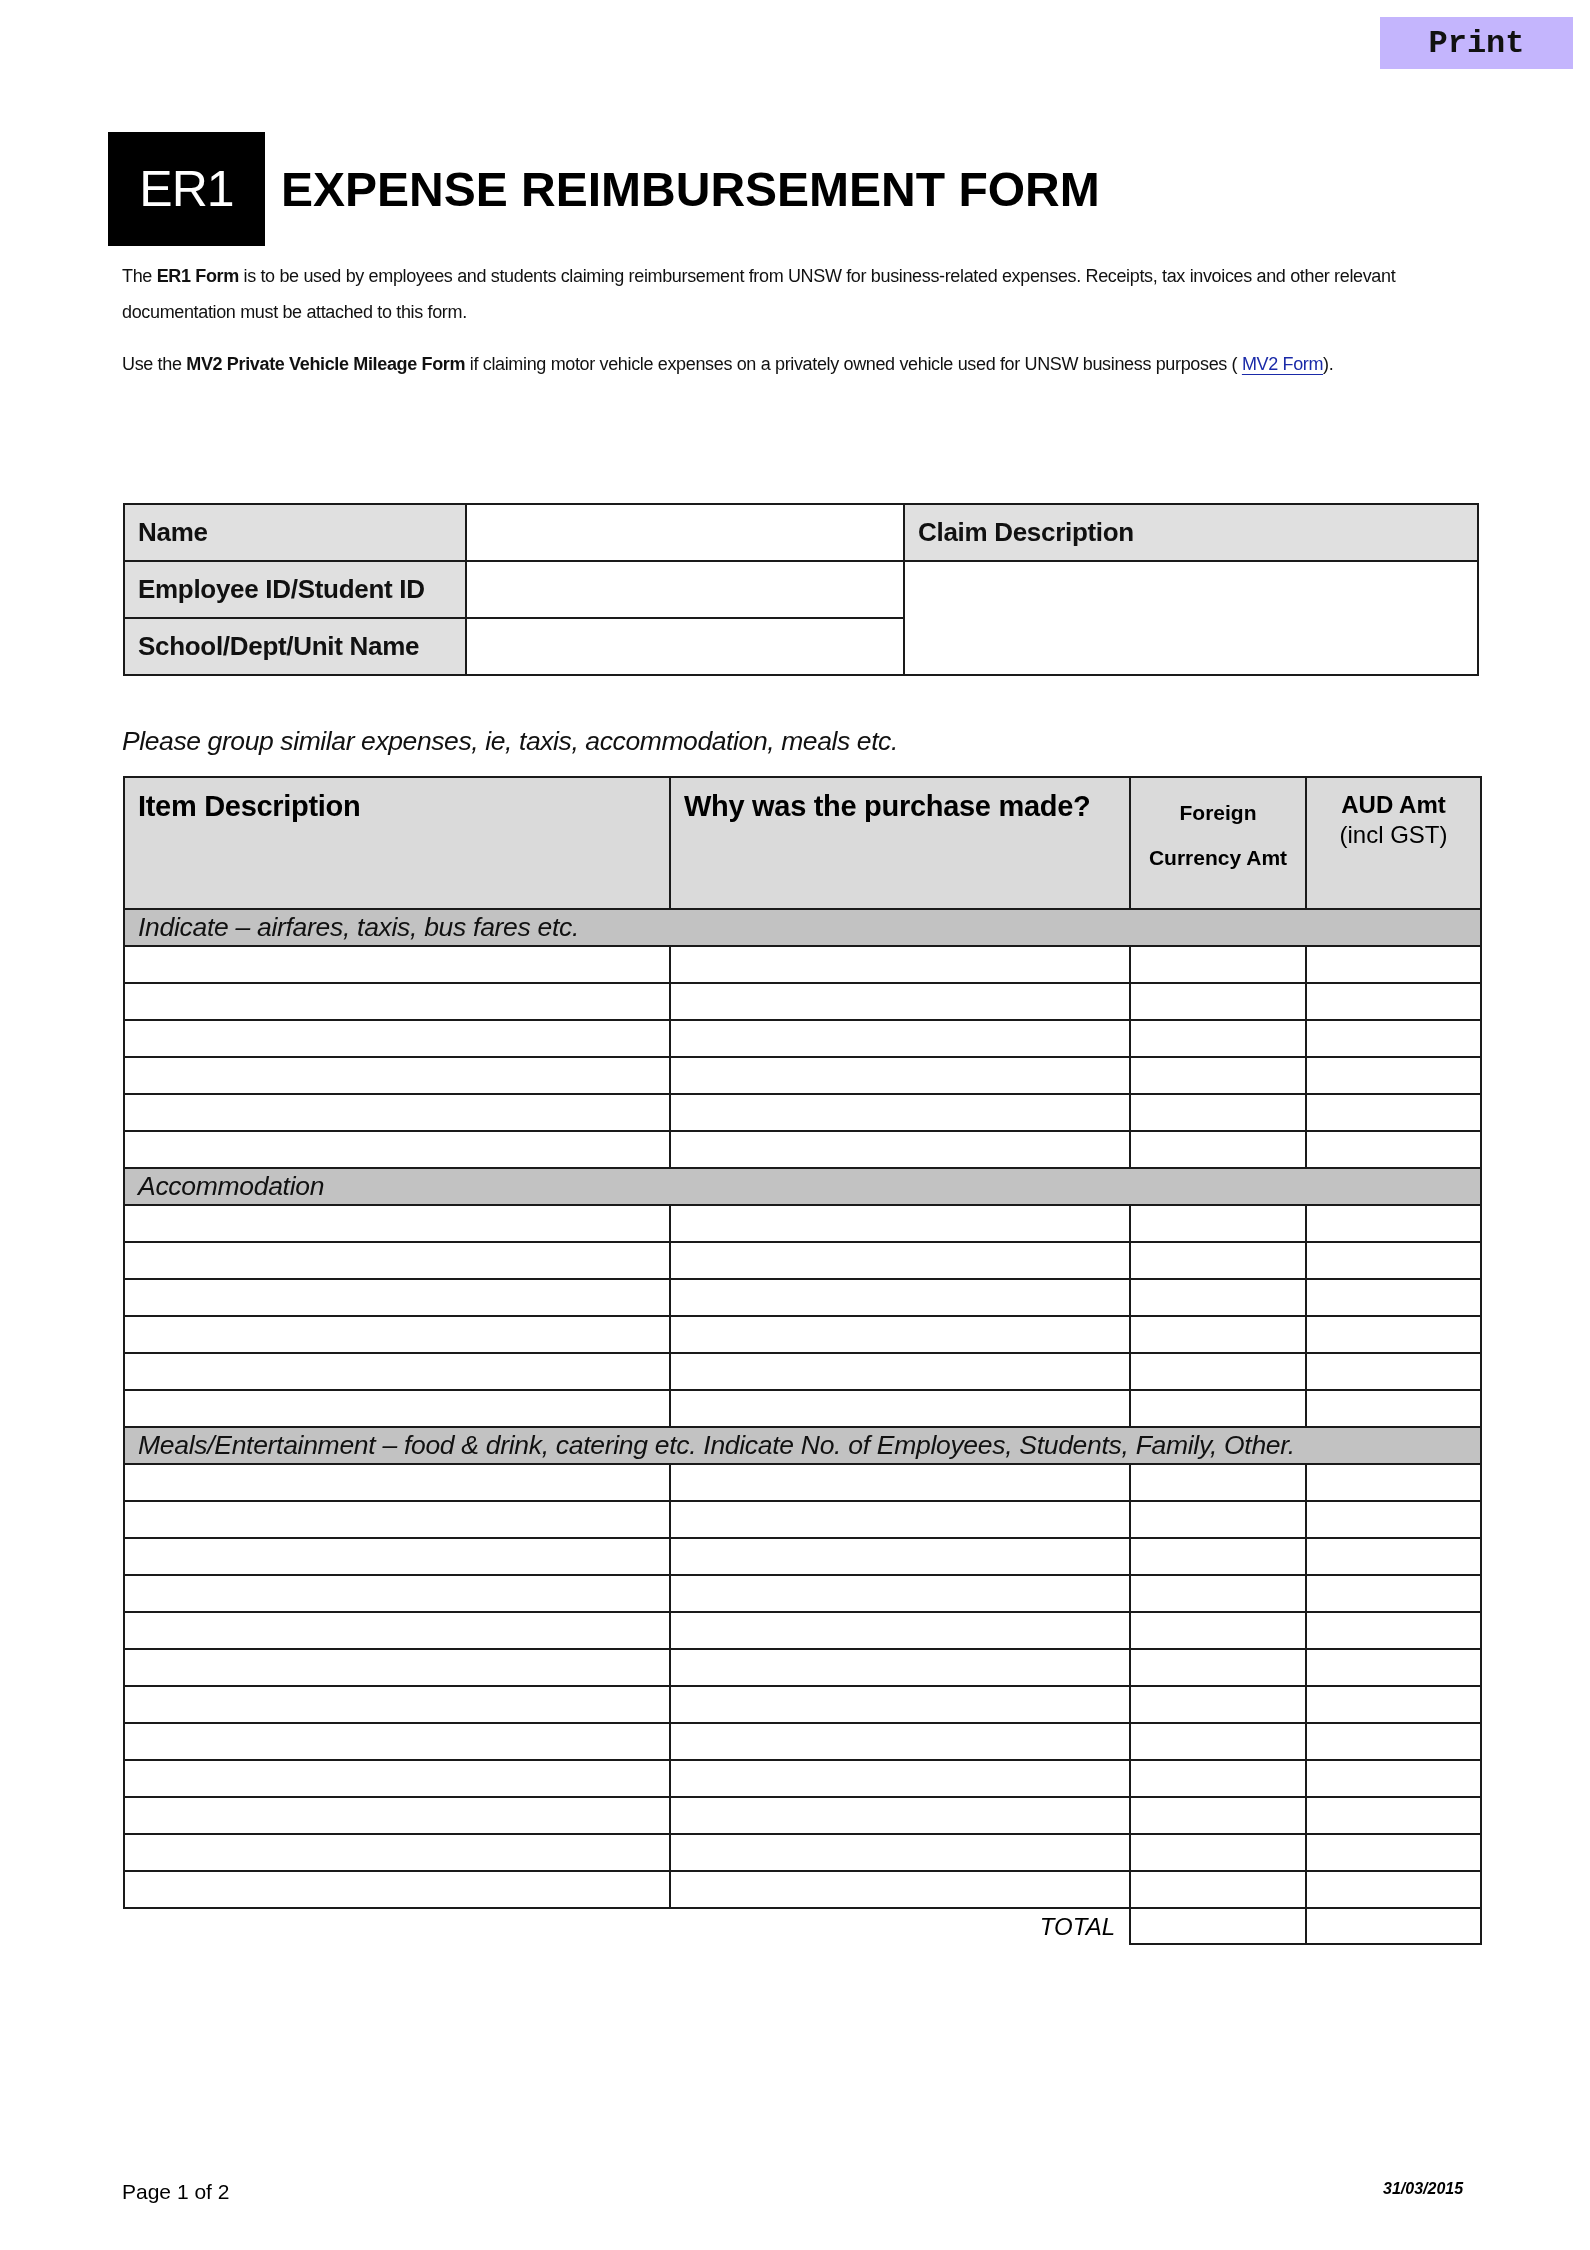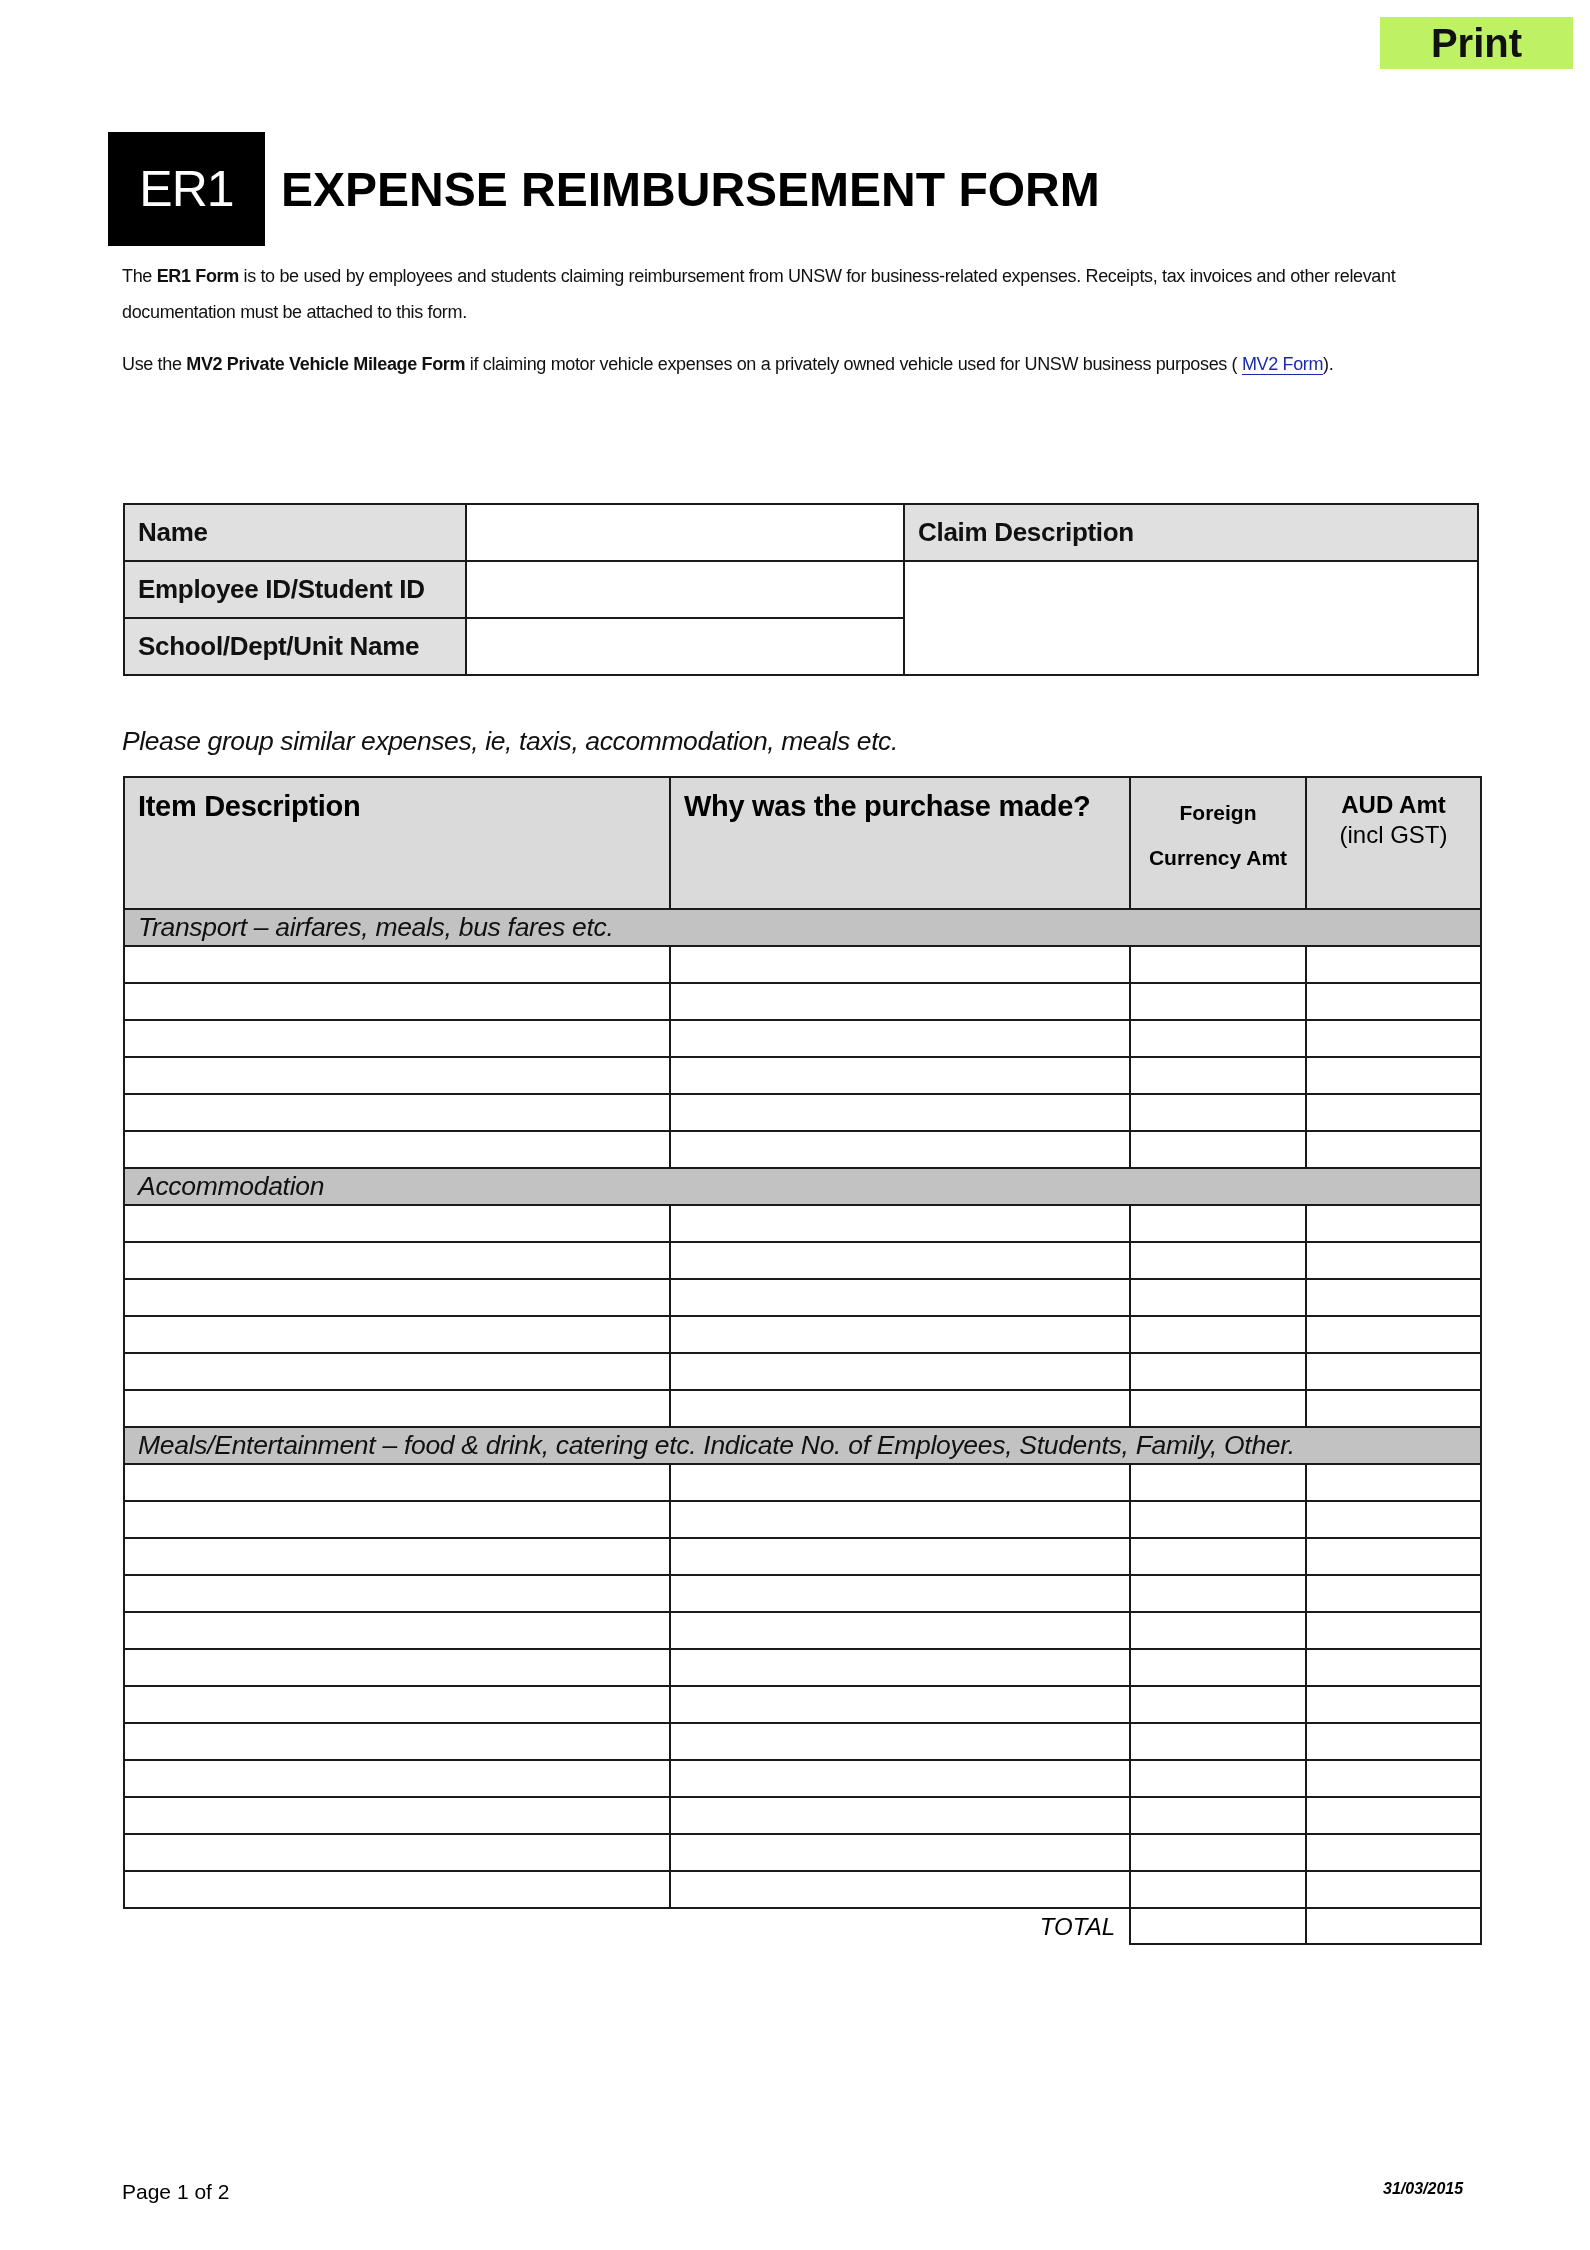--- a/index.html
+++ b/index.html
@@ -1,21 +1,21 @@
 <!DOCTYPE html>
 <html><head>
 <meta charset="utf-8">
 <style>
   html, body { margin: 0; padding: 0; background: #ffffff; }
   body { width: 1590px; height: 2250px; position: relative; overflow: hidden;
          font-family: "Liberation Sans", sans-serif; color: #000; }
   .abs { position: absolute; }
 
-  .print-btn { left: 1380px; top: 17px; width: 193px; height: 52px; background: #bef264;
-    border: none; font-family: Liberation Sans, sans-serif; font-weight: bold; font-size: 40px;
+  .print-btn { left: 1380px; top: 17px; width: 193px; height: 52px; background: #c4b5fd;
+    border: none; font-family: Liberation Mono, monospace; font-weight: bold; font-size: 32px;
     color: #111; display: flex; align-items: center; justify-content: center; cursor: pointer; padding: 0; }
 
   .code-box { left: 108px; top: 132px; width: 157px; height: 114px; background: #000;
     color: #fff; font-family: "Liberation Sans", sans-serif; font-size: 50px;
     display: flex; align-items: center; justify-content: center; letter-spacing: -1px; }
   .form-title { left: 281px; top: 160px; font-family: "Liberation Sans", sans-serif;
     font-weight: bold; font-size: 48px; line-height: 60px; letter-spacing: 0px; white-space: nowrap; }
 
   .para { left: 122px; width: 1380px; font-family: "Liberation Sans", sans-serif;
     font-size: 18px; line-height: 36px; color: #111; letter-spacing: -0.35px; }
@@ -107,21 +107,21 @@
       <td class="h-small">
           <div>Foreign</div>
           <div>Currency Amt</div>
         </td>
       <td class="h-aud">
           <div class="b">AUD  Amt</div>
           <div>(incl GST)</div>
         </td>
     </tr>
   <tr class="cat-row">
-        <td colspan="4">Transport – airfares, meals, bus  fares etc.</td>
+        <td colspan="4">Indicate – airfares, taxis, bus  fares etc.</td>
       </tr>
       <tr class="exp-row">
         <td class="exp-cell"><input type="text" style=""></td>
         <td class="exp-cell"><input type="text" style=""></td>
         <td class="exp-cell"><input type="text" style=""></td>
         <td class="exp-cell"><input type="text" style=""></td>
       </tr>
       <tr class="exp-row">
         <td class="exp-cell"><input type="text" style=""></td>
         <td class="exp-cell"><input type="text" style=""></td>

